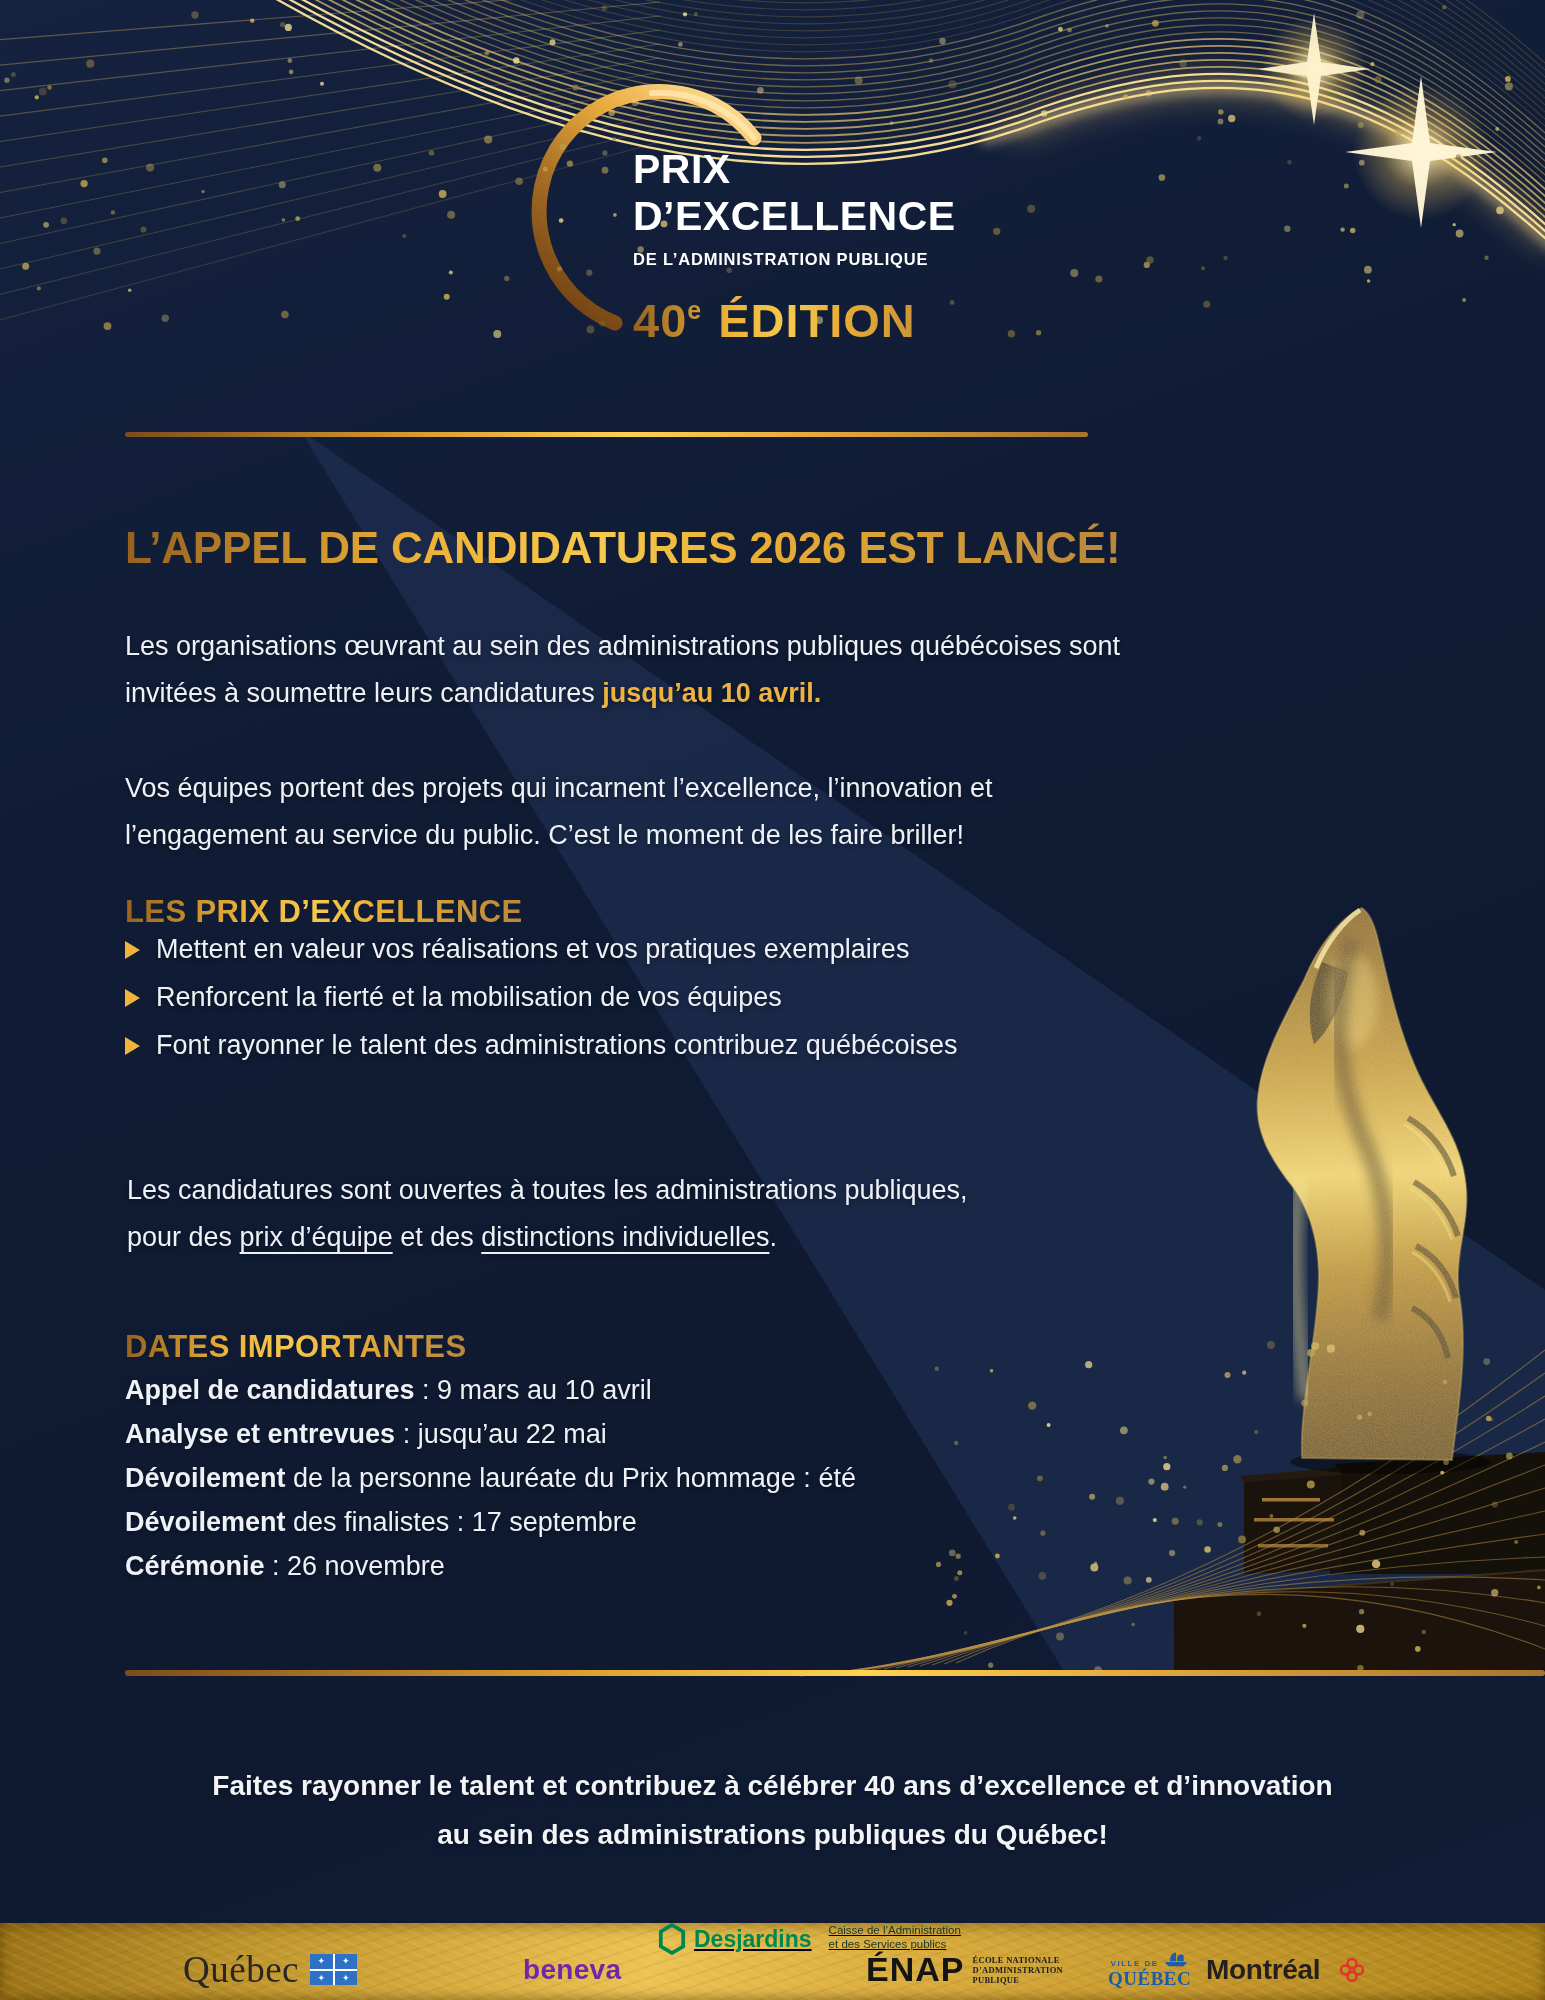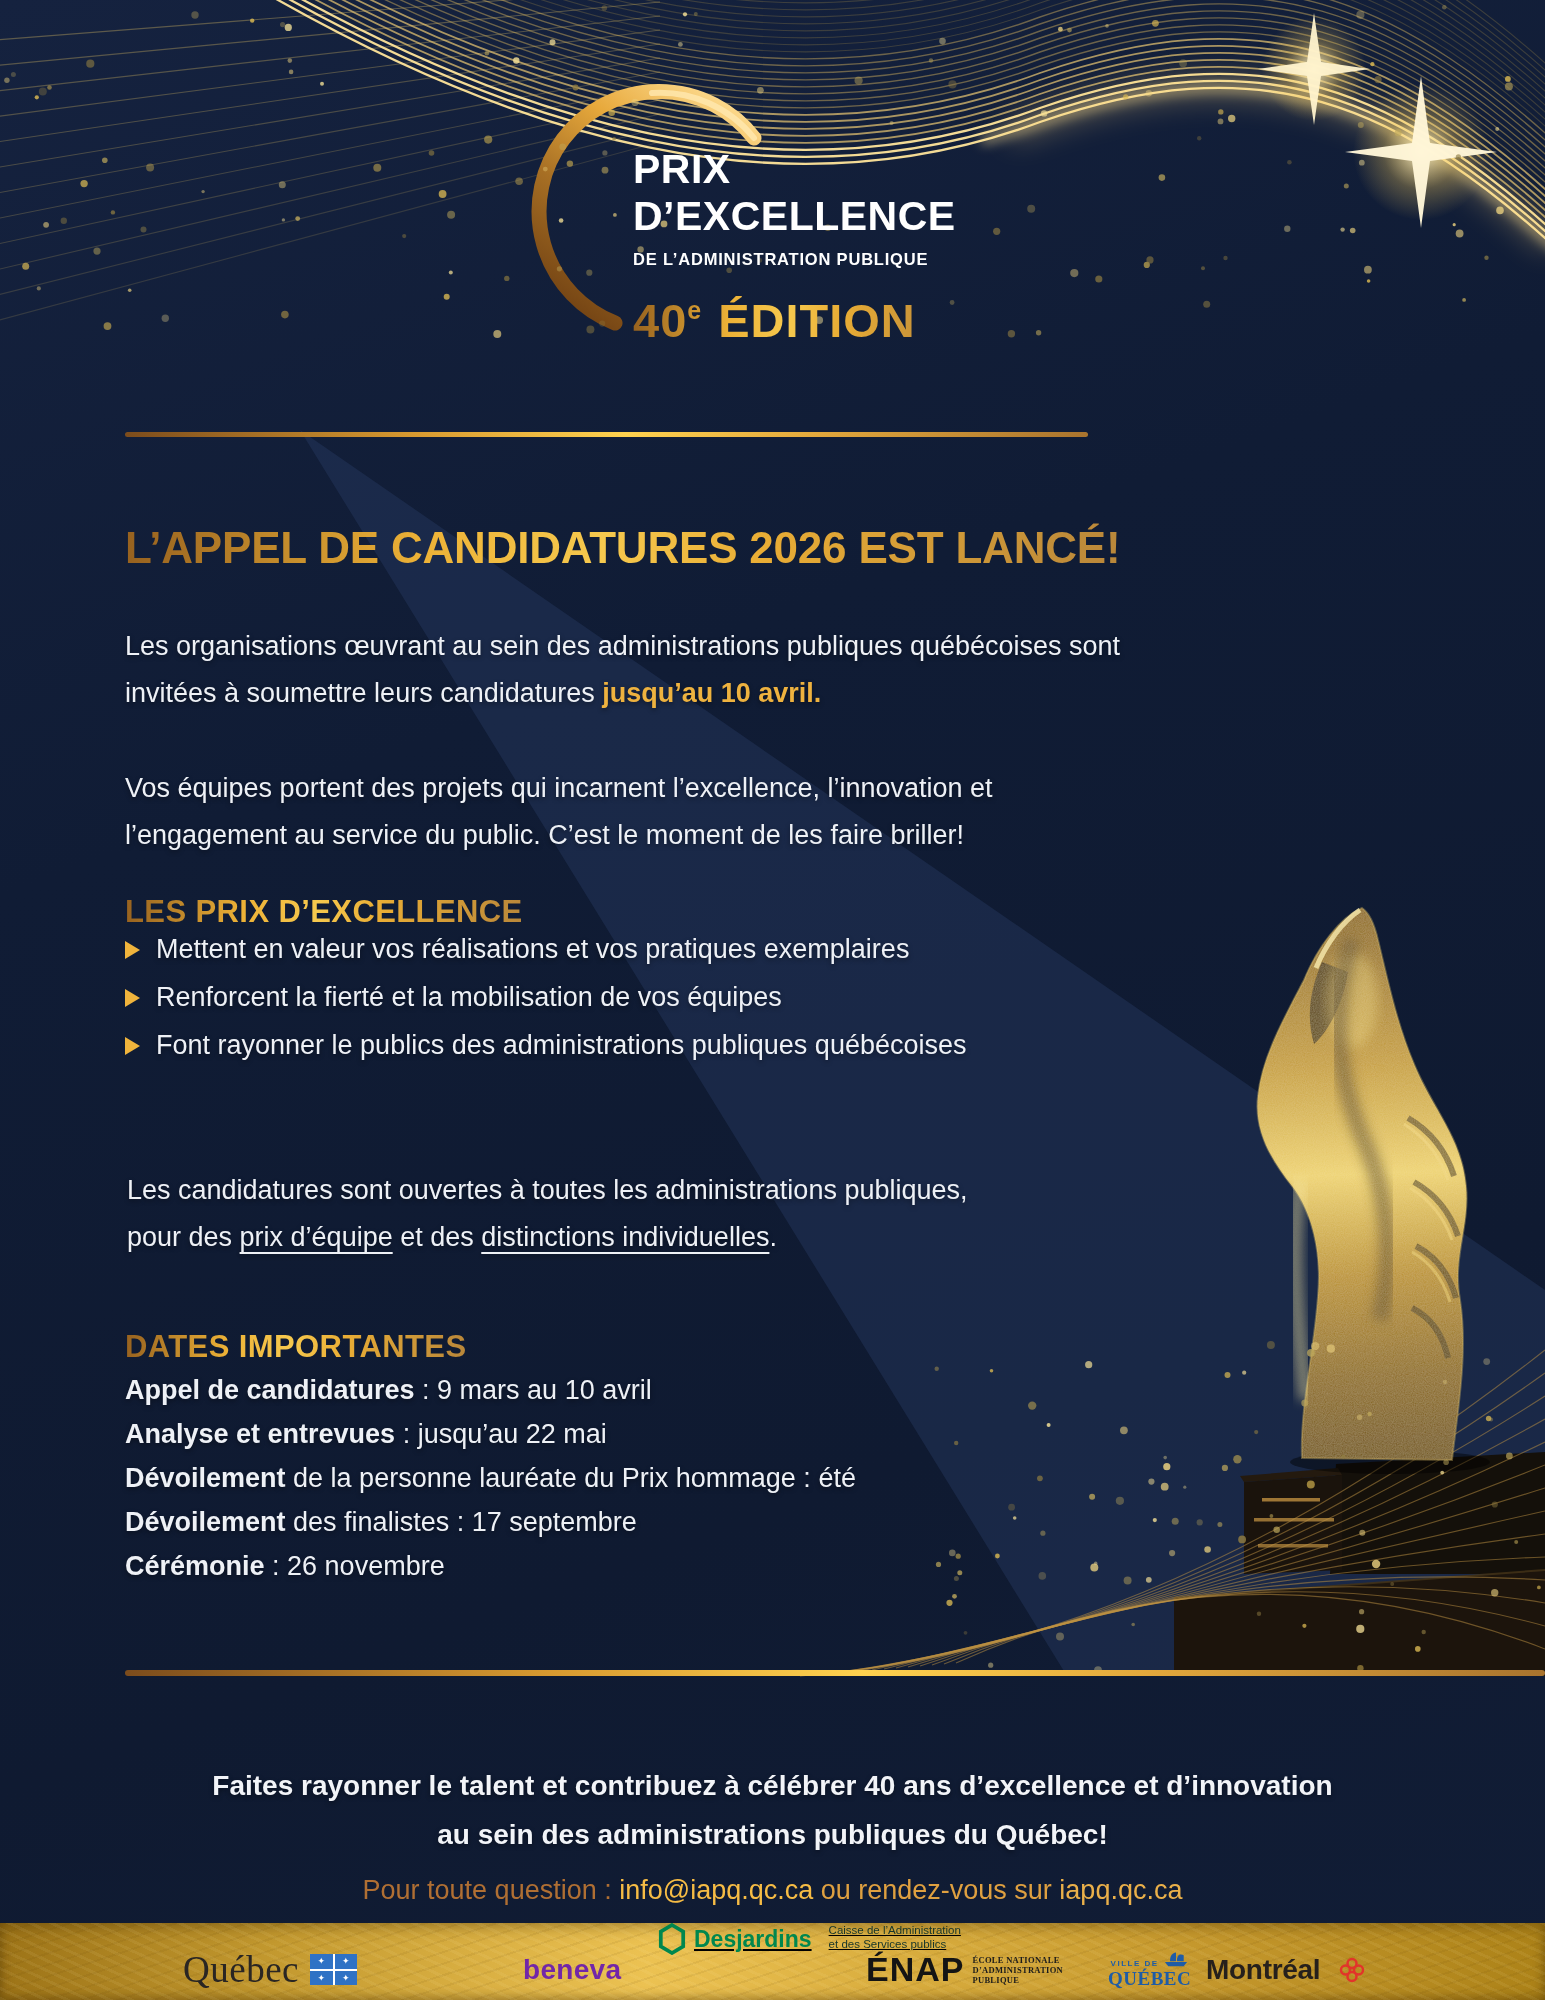--- a/index.html
+++ b/index.html
@@ -459,21 +459,21 @@
     <div class="bullet">
       <span class="tri"></span>
       <span>Mettent en valeur vos réalisations et vos pratiques exemplaires</span>
     </div>
     <div class="bullet">
       <span class="tri"></span>
       <span>Renforcent la fierté et la mobilisation de vos équipes</span>
     </div>
     <div class="bullet">
       <span class="tri"></span>
-      <span>Font rayonner le publics des administrations publiques québécoises</span>
+      <span>Font rayonner le talent des administrations contribuez québécoises</span>
     </div>
   </div>
 
   <p class="layer note">
     <span>Les candidatures sont ouvertes à toutes les administrations publiques,</span><br>
     <span>pour des </span><span class="link">prix d’équipe</span><span> et des </span><span class="link">distinctions individuelles</span><span>.</span>
   </p>
 
   <h2 class="layer sec-title sec2 gold-text">DATES IMPORTANTES</h2>
 
@@ -485,23 +485,20 @@
     <div class="date-line"><b>Cérémonie</b><span> : 26 novembre</span></div>
   </div>
 
   <div class="divider d2"></div>
 
   <p class="layer closing">
     <span>Faites rayonner le talent et contribuez à célébrer 40 ans d’excellence et d’innovation</span><br>
     <span>au sein des administrations publiques du Québec!</span>
   </p>
 
-  <p class="layer contact">
-    <span class="c-prefix">Pour toute question : </span><span class="c-email">info@iapq.qc.ca</span><span class="c-mid"> ou rendez-vous sur </span><span class="c-site">iapq.qc.ca</span>
-  </p>
 
   <footer class="bar">
     <div class="lg quebec">
       <span class="q-word">Québec</span>
       <span class="q-flag">
         <span class="q-cell">✦</span>
         <span class="q-cell">✦</span>
         <span class="q-cell">✦</span>
         <span class="q-cell">✦</span>
       </span>

